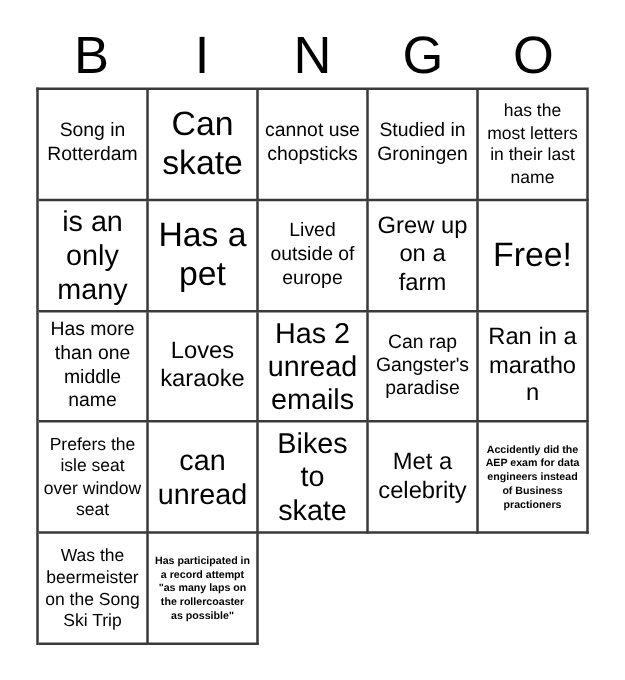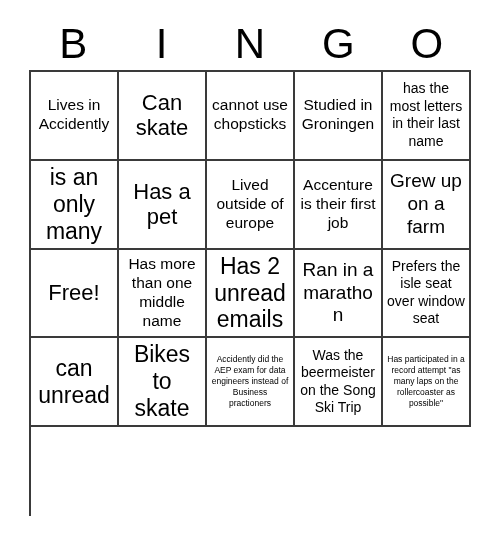--- a/index.html
+++ b/index.html
@@ -63,44 +63,44 @@
     padding: 2px 4px;
     overflow: hidden;
   }
   .cell-text {
     display: block;
     width: 100%;
     line-height: 1.18;
     word-wrap: break-word;
   }
   
-  .fs-xxl .cell-text { font-size: 22px; line-height: 1.16; }
+  .fs-xxl .cell-text { font-size: 27px; line-height: 1.16; }
   .fs-xl  .cell-text { font-size: 23px; line-height: 1.17; }
   .fs-lg  .cell-text { font-size: 19px; line-height: 1.2; }
   .fs-md  .cell-text { font-size: 15.5px; line-height: 1.22; }
   .fs-sm  .cell-text { font-size: 14px; line-height: 1.25; }
-  .fs-xs  .cell-text { font-size: 8.5px; line-height: 1.3; }
+  .fs-xs  .cell-text { font-size: 8.5px; line-height: 1.3; font-weight: bold; }
 </style>
 </head>
 <body>
 
 <div class="card">
 
   <div class="header-row">
     <div class="header-cell">B</div>
     <div class="header-cell">I</div>
     <div class="header-cell">N</div>
     <div class="header-cell">G</div>
     <div class="header-cell">O</div>
   </div>
 
   <div class="grid">
 
     <div class="cell fs-md">
-        <span class="cell-text">Lives in Accidently</span>
+        <span class="cell-text">Song in Rotterdam</span>
       </div>
     <div class="cell fs-xxl">
         <span class="cell-text">Can skate</span>
       </div>
     <div class="cell fs-md">
         <span class="cell-text">cannot use chopsticks</span>
       </div>
     <div class="cell fs-md">
         <span class="cell-text">Studied in Groningen</span>
       </div>
@@ -110,49 +110,55 @@
       </div>
     <div class="cell fs-xl">
         <span class="cell-text">is an only many</span>
       </div>
     <div class="cell fs-xxl">
         <span class="cell-text">Has a pet</span>
       </div>
     <div class="cell fs-md">
         <span class="cell-text">Lived outside of europe</span>
       </div>
-    <div class="cell fs-md">
-        <span class="cell-text">Accenture is their first job</span>
-      </div>
 
     <div class="cell fs-lg">
         <span class="cell-text">Grew up on a farm</span>
       </div>
     <div class="cell fs-xxl">
         <span class="cell-text">Free!</span>
       </div>
     <div class="cell fs-md">
         <span class="cell-text">Has more than one middle name</span>
       </div>
+    <div class="cell fs-lg">
+        <span class="cell-text">Loves karaoke</span>
+      </div>
 
     <div class="cell fs-xl">
         <span class="cell-text">Has 2 unread emails</span>
+      </div>
+    <div class="cell fs-md">
+        <span class="cell-text">Can rap Gangster's paradise</span>
       </div>
     <div class="cell fs-lg">
         <span class="cell-text">Ran in a marathon</span>
       </div>
     <div class="cell fs-sm">
         <span class="cell-text">Prefers the isle seat over window seat</span>
       </div>
     <div class="cell fs-xl">
         <span class="cell-text">can unread</span>
       </div>
 
     <div class="cell fs-xl">
         <span class="cell-text">Bikes to skate</span>
+      </div>
+    <div class="cell fs-lg">
+        <span class="cell-text">Met a celebrity</span>
       </div>
     <div class="cell fs-xs">
         <span class="cell-text">Accidently did the AEP exam for data engineers instead of Business practioners</span>
       </div>
     <div class="cell fs-sm">
         <span class="cell-text">Was the beermeister on the Song Ski Trip</span>
       </div>
     <div class="cell fs-xs">
         <span class="cell-text">Has participated in a record attempt "as many laps on the rollercoaster as possible"</span>
       </div>

